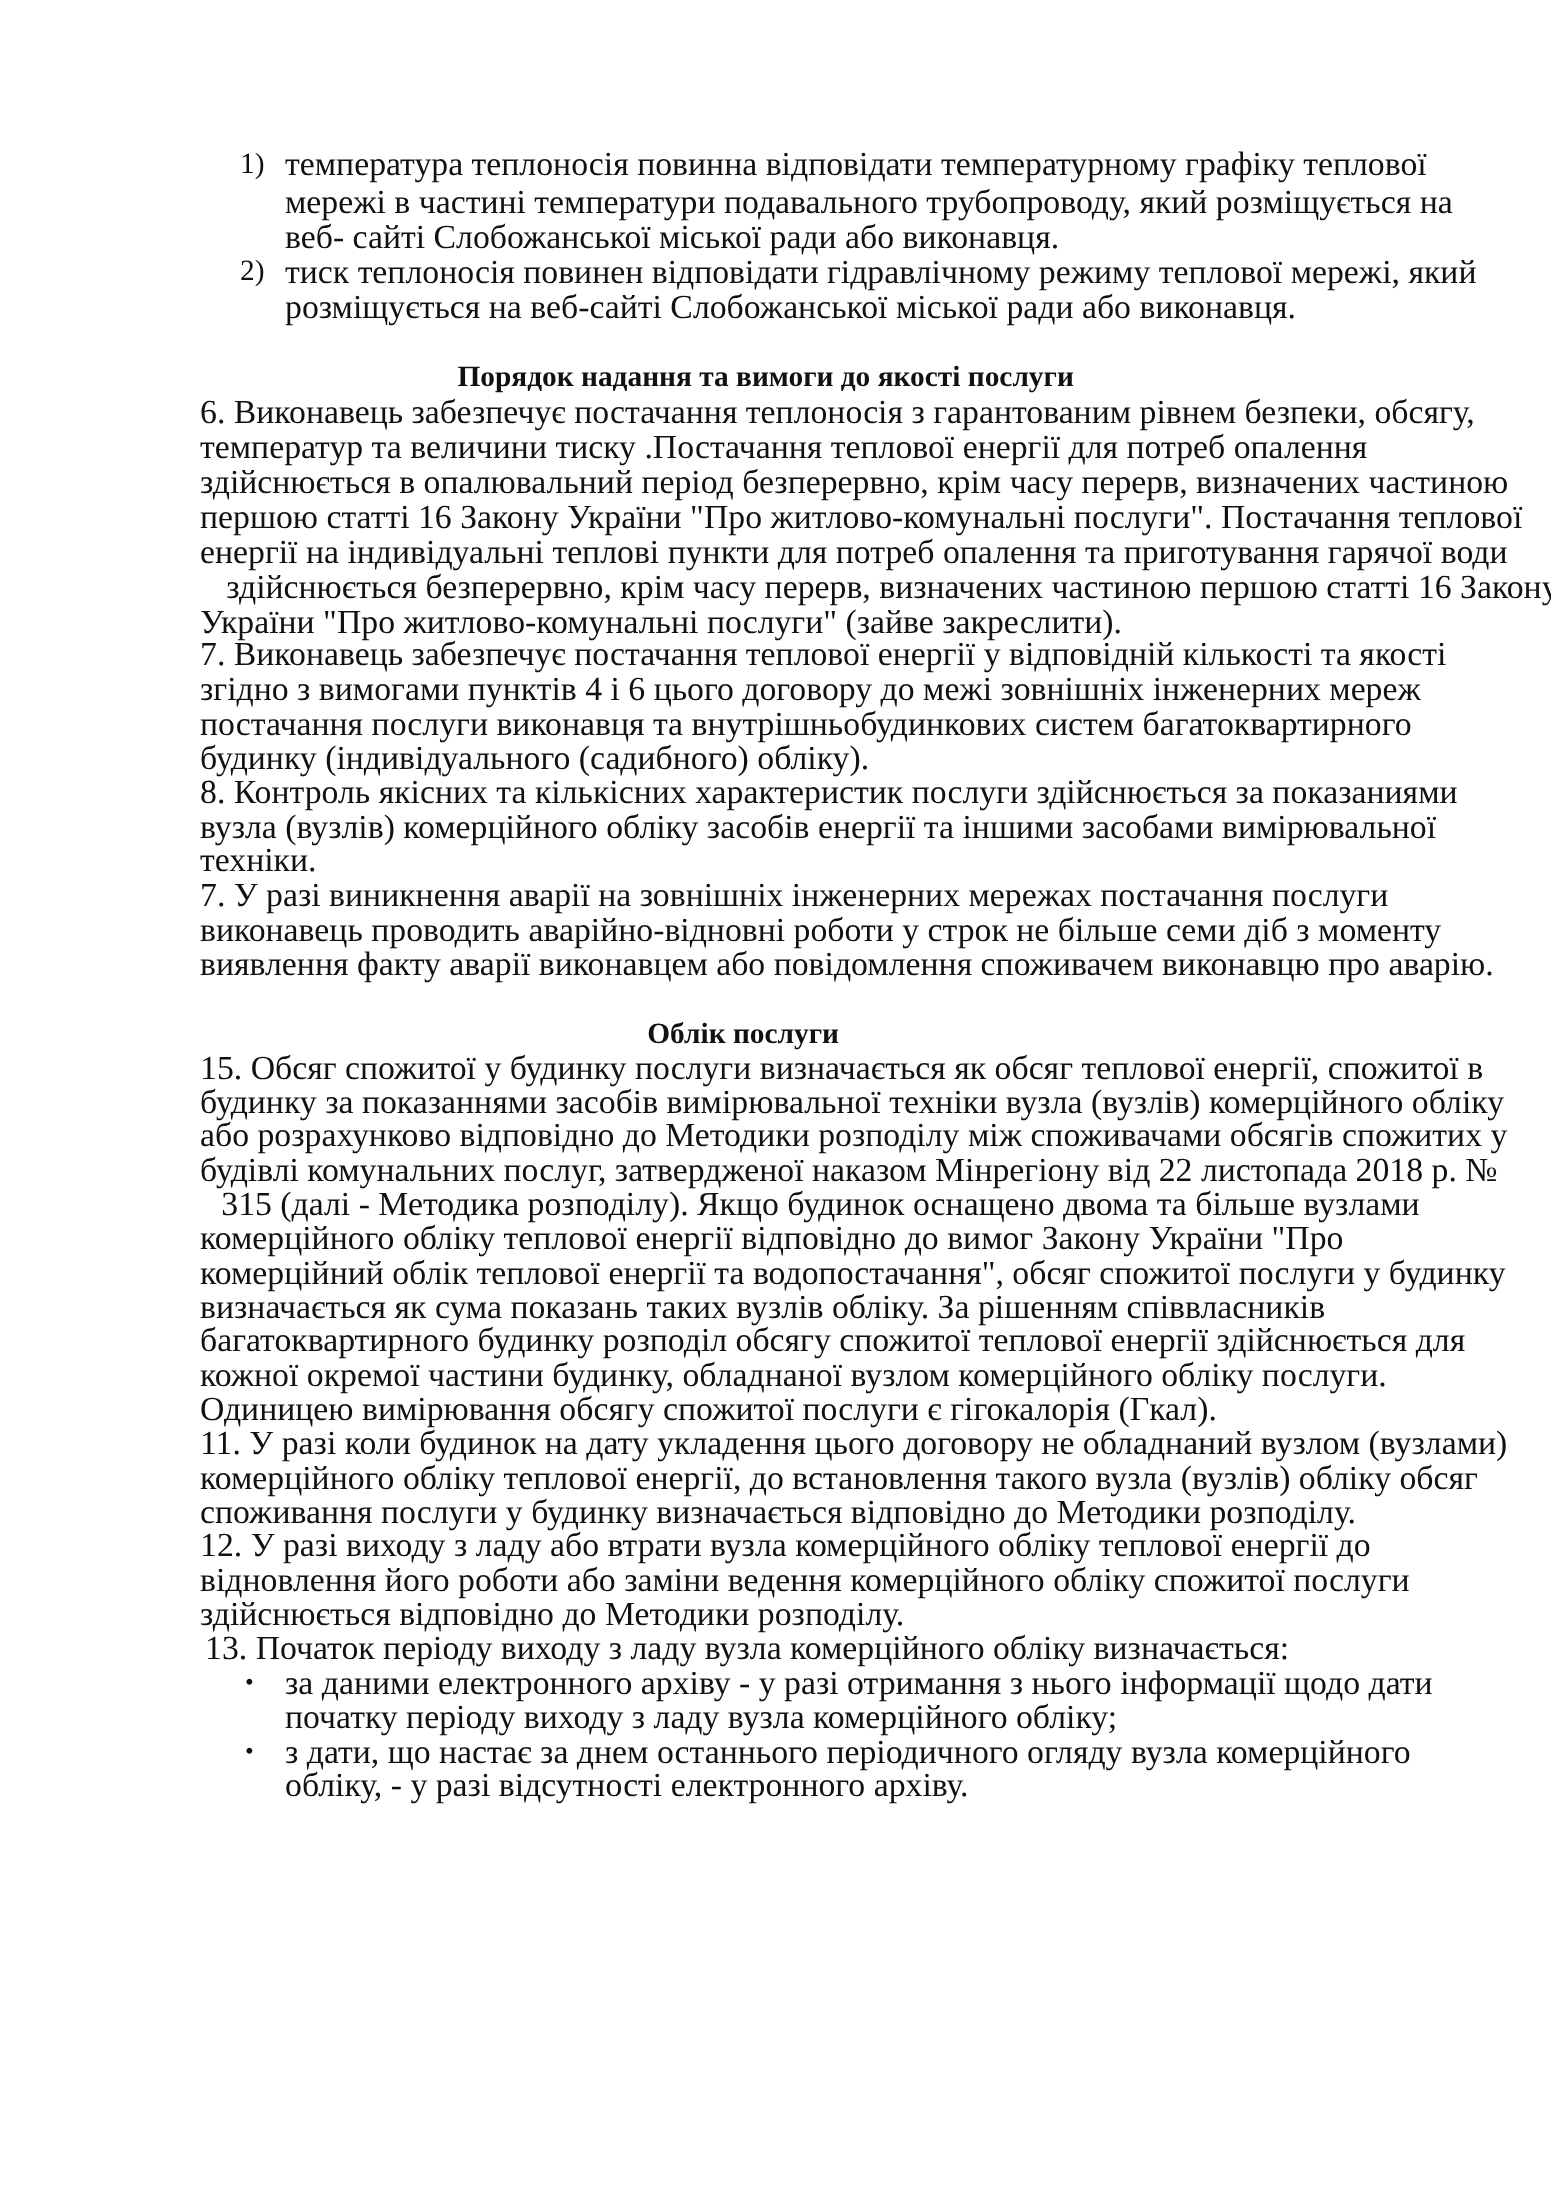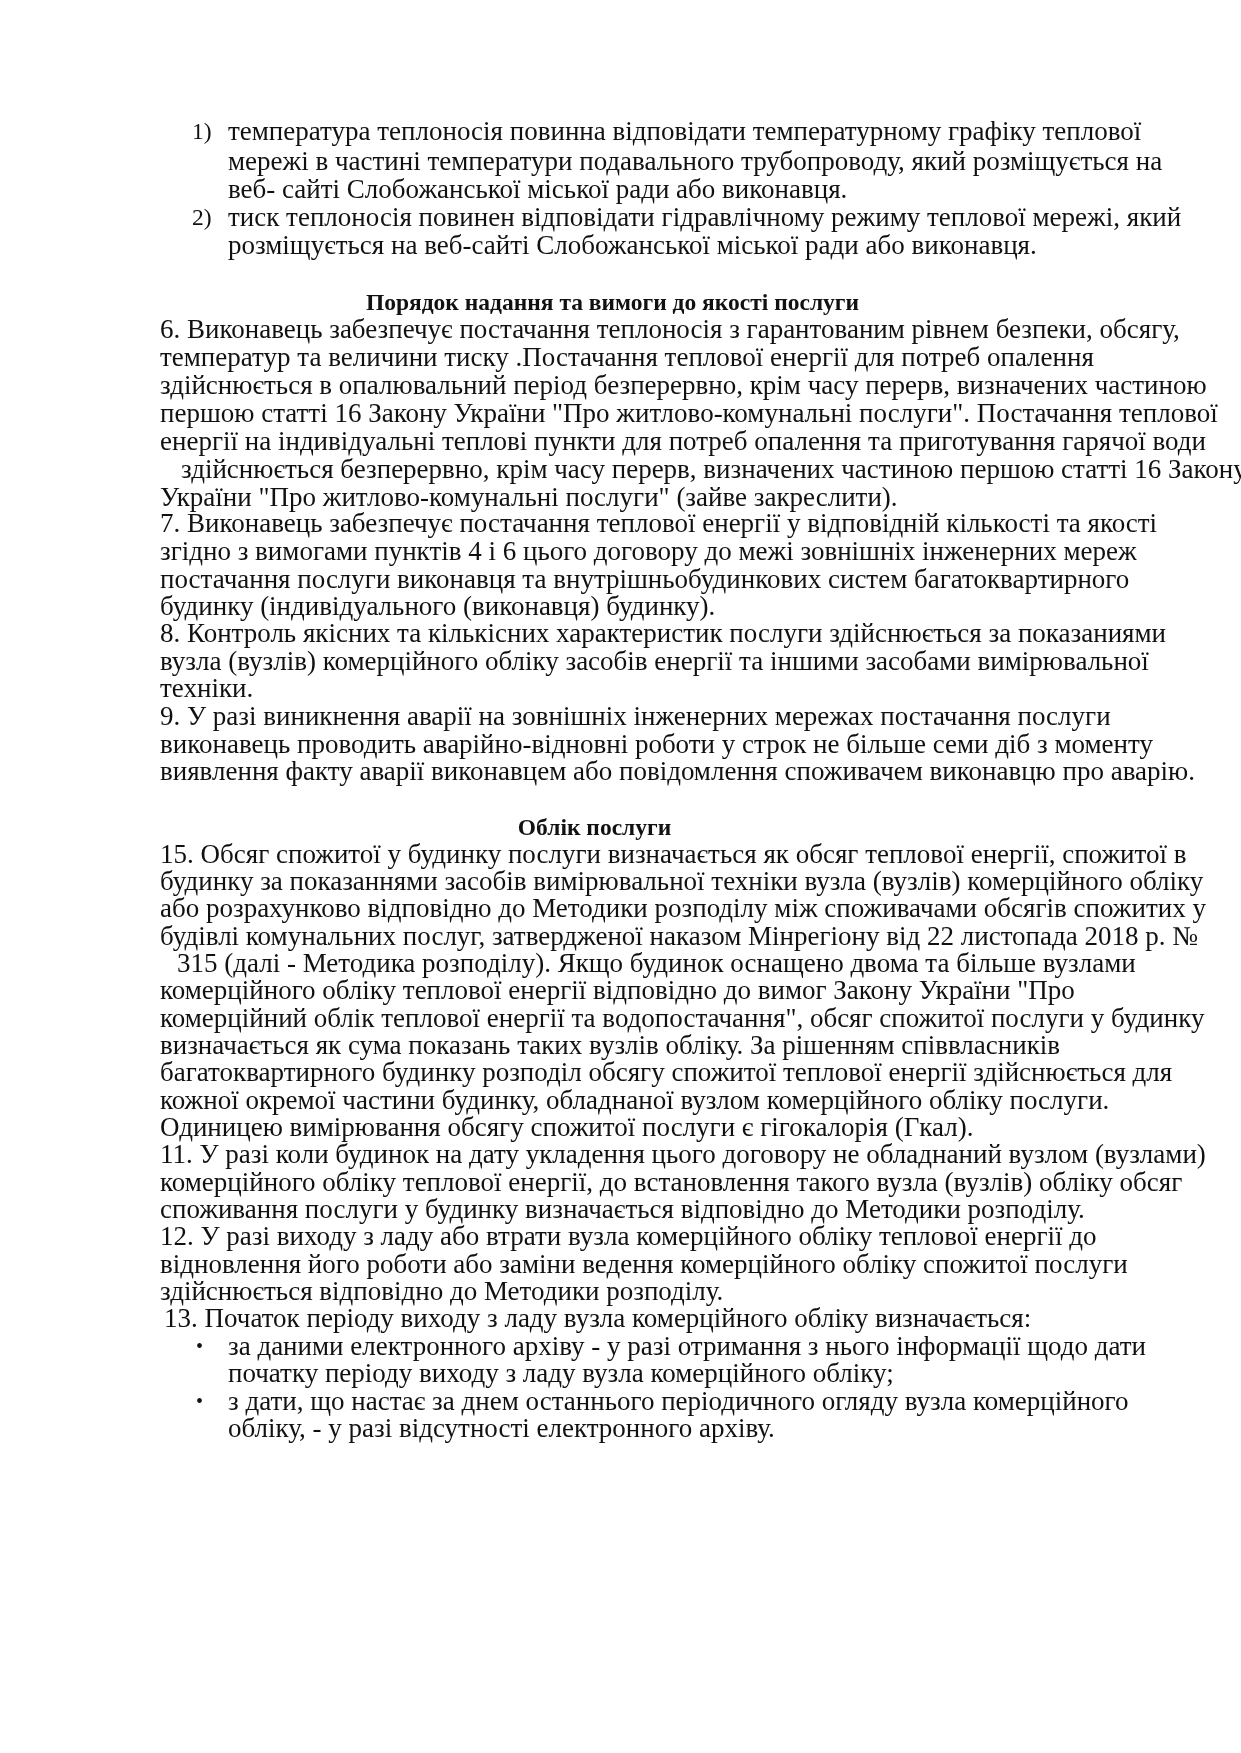--- a/index.html
+++ b/index.html
@@ -48,31 +48,31 @@
     <div class="line just" style="left:160px; top:398px; width:870px;">першою статті 16 Закону України "Про житлово-комунальні послуги". Постачання теплової</div>
     <div class="line just" style="left:160px; top:426px; width:868px;">енергії на індивідуальні теплові пункти для потреб опалення та приготування гарячої води</div>
     <div class="line just" style="left:160px; top:454px; width:870px;margin-left:21px;">здійснюється безперервно, крім часу перерв, визначених частиною першою статті 16 Закону</div>
     <div class="line" style="left:160px; top:482px;">України "Про житлово-комунальні послуги" (зайве закреслити).</div>
   </div>
 
   <div>
     <div class="line just" style="left:160px; top:508px; width:868px;">7. Виконавець забезпечує постачання теплової енергії у відповідній кількості та якості</div>
     <div class="line just" style="left:160px; top:536px; width:870px;">згідно з вимогами пунктів 4 і 6 цього договору до межі зовнішніх інженерних мереж</div>
     <div class="line just" style="left:160px; top:564px; width:870px;">постачання послуги виконавця та внутрішньобудинкових систем багатоквартирного</div>
-    <div class="line" style="left:160px; top:591px;">будинку (індивідуального (виконавця) будинку).</div>
+    <div class="line" style="left:160px; top:591px;">будинку (індивідуального (садибного) обліку).</div>
   </div>
 
   <div>
     <div class="line just" style="left:160px; top:618px; width:870px;">8. Контроль якісних та кількісних характеристик послуги здійснюється за показаниями</div>
     <div class="line just" style="left:160px; top:646px; width:870px;">вузла (вузлів) комерційного обліку засобів енергії та іншими засобами вимірювальної</div>
     <div class="line" style="left:160px; top:673px;">техніки.</div>
   </div>
 
   <div>
-    <div class="line just" style="left:160px; top:701px; width:870px;">9.  У разі виникнення   аварії   на   зовнішніх   інженерних   мережах   постачання послуги</div>
+    <div class="line just" style="left:160px; top:701px; width:870px;">7.  У разі виникнення   аварії   на   зовнішніх   інженерних   мережах   постачання послуги</div>
     <div class="line just" style="left:160px; top:729px; width:866px;">виконавець   проводить   аварійно-відновні   роботи   у строк не більше семи діб з моменту</div>
     <div class="line just" style="left:160px; top:756px; width:868px;">виявлення факту аварії виконавцем або повідомлення   споживачем виконавцю про аварію.</div>
   </div>
 
   <div class="heading" style="top:812px; left:-26px;">Облік послуги</div>
 
   <div>
     <div class="line just" style="left:160px; top:839px; width:870px;">15. Обсяг спожитої у будинку послуги визначається як обсяг теплової енергії, спожитої в</div>
     <div class="line just" style="left:160px; top:866px; width:870px;">будинку за показаннями засобів вимірювальної техніки вузла (вузлів) комерційного обліку</div>
     <div class="line just" style="left:160px; top:893px; width:870px;">або розрахунково відповідно до Методики розподілу між споживачами обсягів спожитих у</div>

